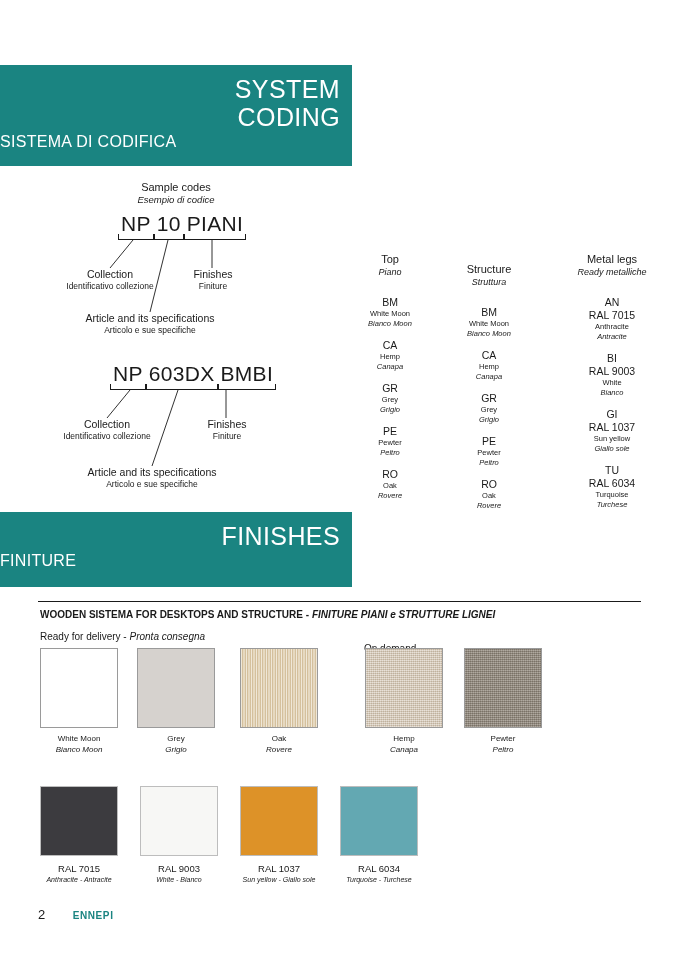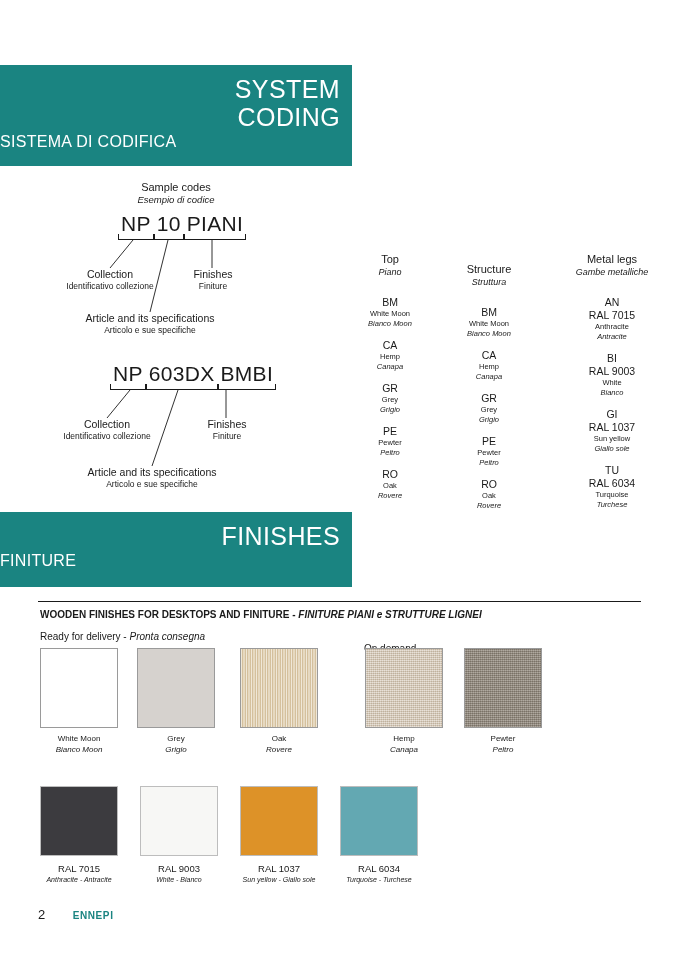--- a/index.html
+++ b/index.html
@@ -230,21 +230,21 @@
         <div class="litem">
           <div class="code">RO</div>
           <div class="en">Oak</div>
           <div class="it">Rovere</div>
         </div>
       </div>
     </div>
 
     <div class="lcol" style="left:205px;width:134px;">
       <div class="ch-en">Metal legs</div>
-      <div class="ch-it">Gambe metalliche</div>
+      <div class="ch-it">Ready metalliche</div>
       <div class="items">
         <div class="litem">
           <div class="code">AN</div>
           <div class="ral">RAL 7015</div>
           <div class="en">Anthracite</div>
           <div class="it">Antracite</div>
         </div>
         <div class="litem">
           <div class="code">BI</div>
           <div class="ral">RAL 9003</div>
@@ -267,21 +267,21 @@
     </div>
   </div>
 
   <div class="banner" id="finishes-banner">
     <div class="ttl">FINISHES</div>
     <div class="sub">FINITURE</div>
   </div>
 
   <div class="sec rule" style="top:601px;">
     <div class="sec-title">
-      <span>WOODEN FINISHES FOR DESKTOPS AND FINITURE - </span><i>FINITURE PIANI e STRUTTURE LIGNEI</i>
+      <span>WOODEN SISTEMA FOR DESKTOPS AND STRUCTURE - </span><i>FINITURE PIANI e STRUTTURE LIGNEI</i>
     </div>
     <div style="position:relative;">
       <div class="avail" style="position:absolute;left:2px;top:0;white-space:nowrap;">
         <span>Ready for delivery - </span><i>Pronta consegna</i>
       </div>
       <div class="avail" style="position:absolute;left:326px;top:12px;white-space:nowrap;">On demand</div>
     </div>
   </div>
 
   <div class="sw" style="left:40px;top:648px;">

